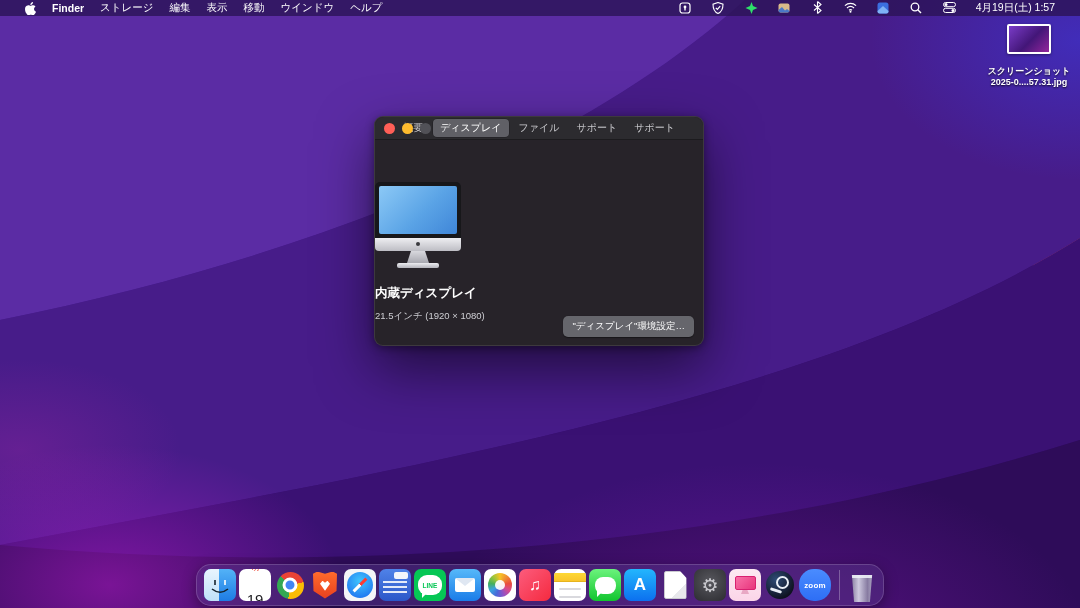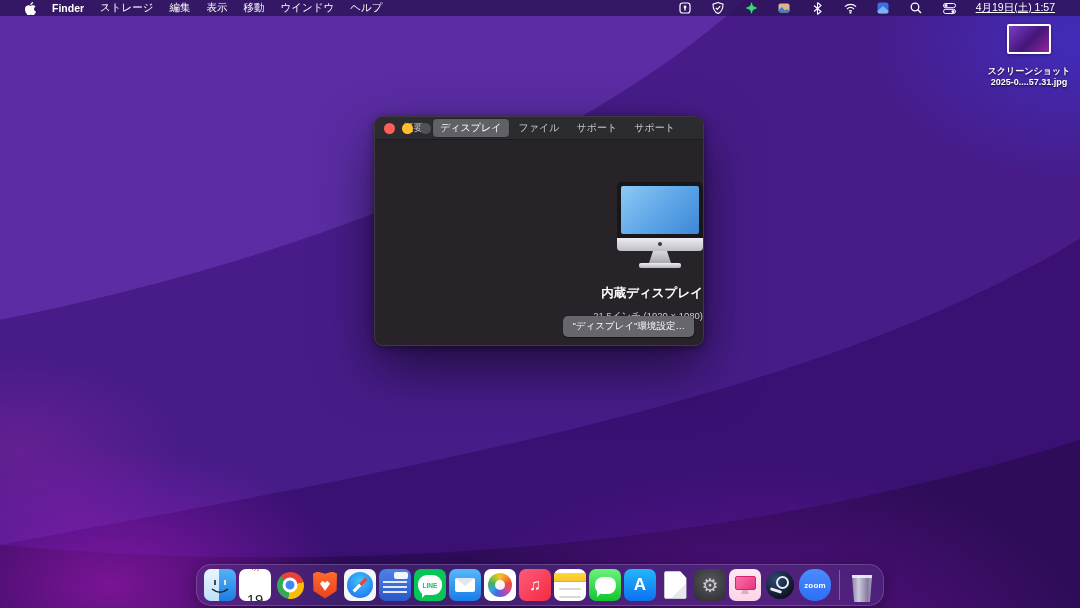--- a/index.html
+++ b/index.html
@@ -18,21 +18,21 @@
       radial-gradient(ellipse 300px 200px at 1080px 40px, rgba(60,58,225,.55), transparent 70%); }
 
   
   .menubar { position:absolute; top:0; left:0; right:0; height:16px; z-index:50;
     background:rgba(44,20,88,.82); display:flex; align-items:center; color:#fff;
     font-size:10.5px; padding:0 25px; }
   .menubar .left { display:flex; align-items:center; gap:16px; }
   .menubar .apple { width:11px; height:12px; display:flex; align-items:center; }
   .menubar .mi { white-space:nowrap; }
   .menubar .mi.bold { font-weight:bold; }
-  .menubar .right { margin-left:auto; display:flex; align-items:center; gap:20px;text-decoration:underline; }
+  .menubar .right { margin-left:auto; display:flex; align-items:flex-start; gap:20px; }
   .sicon { width:13px; height:13px; display:flex; align-items:center; justify-content:center; }
   .clock { white-space:nowrap; font-size:10.5px; }
 
   
   .desktop-file { position:absolute; top:24px; right:6px; width:90px; z-index:10;
     display:flex; flex-direction:column; align-items:center; }
   .thumb { width:44px; height:30px; background:#fff; padding:2px; border-radius:2px;
     box-shadow:0 1px 3px rgba(0,0,0,.4); }
   .thumb .mini { width:100%; height:100%;
     background:linear-gradient(135deg,#7a3cc8,#431678 55%,#93269c); }
@@ -46,21 +46,21 @@
   .titlebar { height:23px; background:#2c2b2f; border-radius:9px 9px 0 0;
     border-bottom:1px solid #1c1b1e; position:relative; display:flex; align-items:center;
     justify-content:center; }
   .lights { position:absolute; left:9px; top:6px; display:flex; gap:7px; }
   .light { width:11px; height:11px; border-radius:50%; }
   .light.red { background:#ff5f57; } .light.yellow { background:#febc2e; }
   .light.gray { background:#515157; }
   .tabs { display:flex; gap:3px; align-items:center; font-size:10px; color:#c9c9cd; }
   .tab { padding:2px 7px; border-radius:4px; white-space:nowrap; }
   .tab.selected { background:#606066; color:#fff; box-shadow:0 0 0 .5px rgba(0,0,0,.3); }
-  .wcontent { position:relative; height:206px; display:flex; flex-direction:column; align-items:flex-end;padding-left:38px; }
+  .wcontent { position:relative; height:206px; display:flex; flex-direction:column; align-items:flex-start; }
 
   
   .imac { margin-top:42px; display:flex; flex-direction:column; align-items:center; }
   .imac-screen { width:86px; height:56px; background:#17171a; border-radius:5px 5px 0 0;
     padding:4px; }
   .imac-glass { width:100%; height:100%; border-radius:2px;
     background:linear-gradient(135deg,#8cc9f6 0%,#5ba4e6 55%,#3f86d8 100%); }
   .imac-chin { width:86px; height:13px; border-radius:0 0 4px 4px; position:relative;
     background:linear-gradient(180deg,#eeeef1,#bdbdc4); }
   .imac-chin::after { content:""; position:absolute; left:50%; top:4px; width:4px; height:4px;

